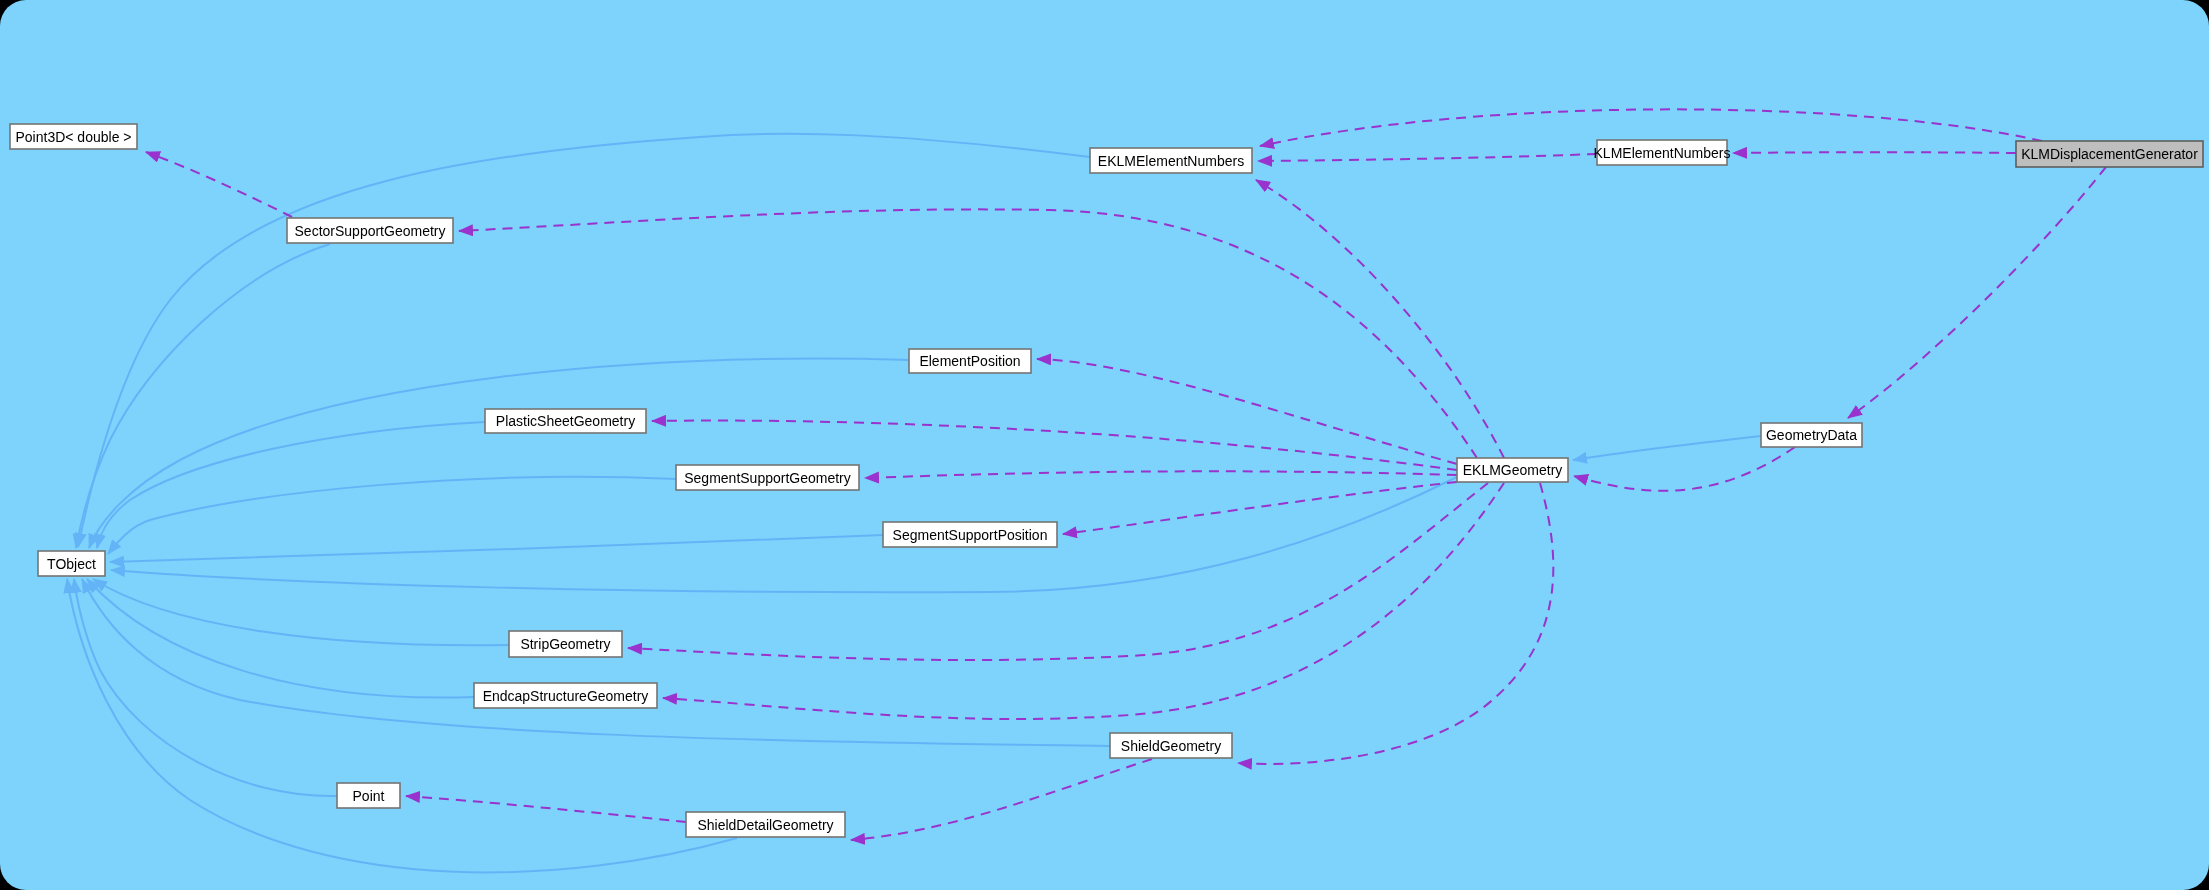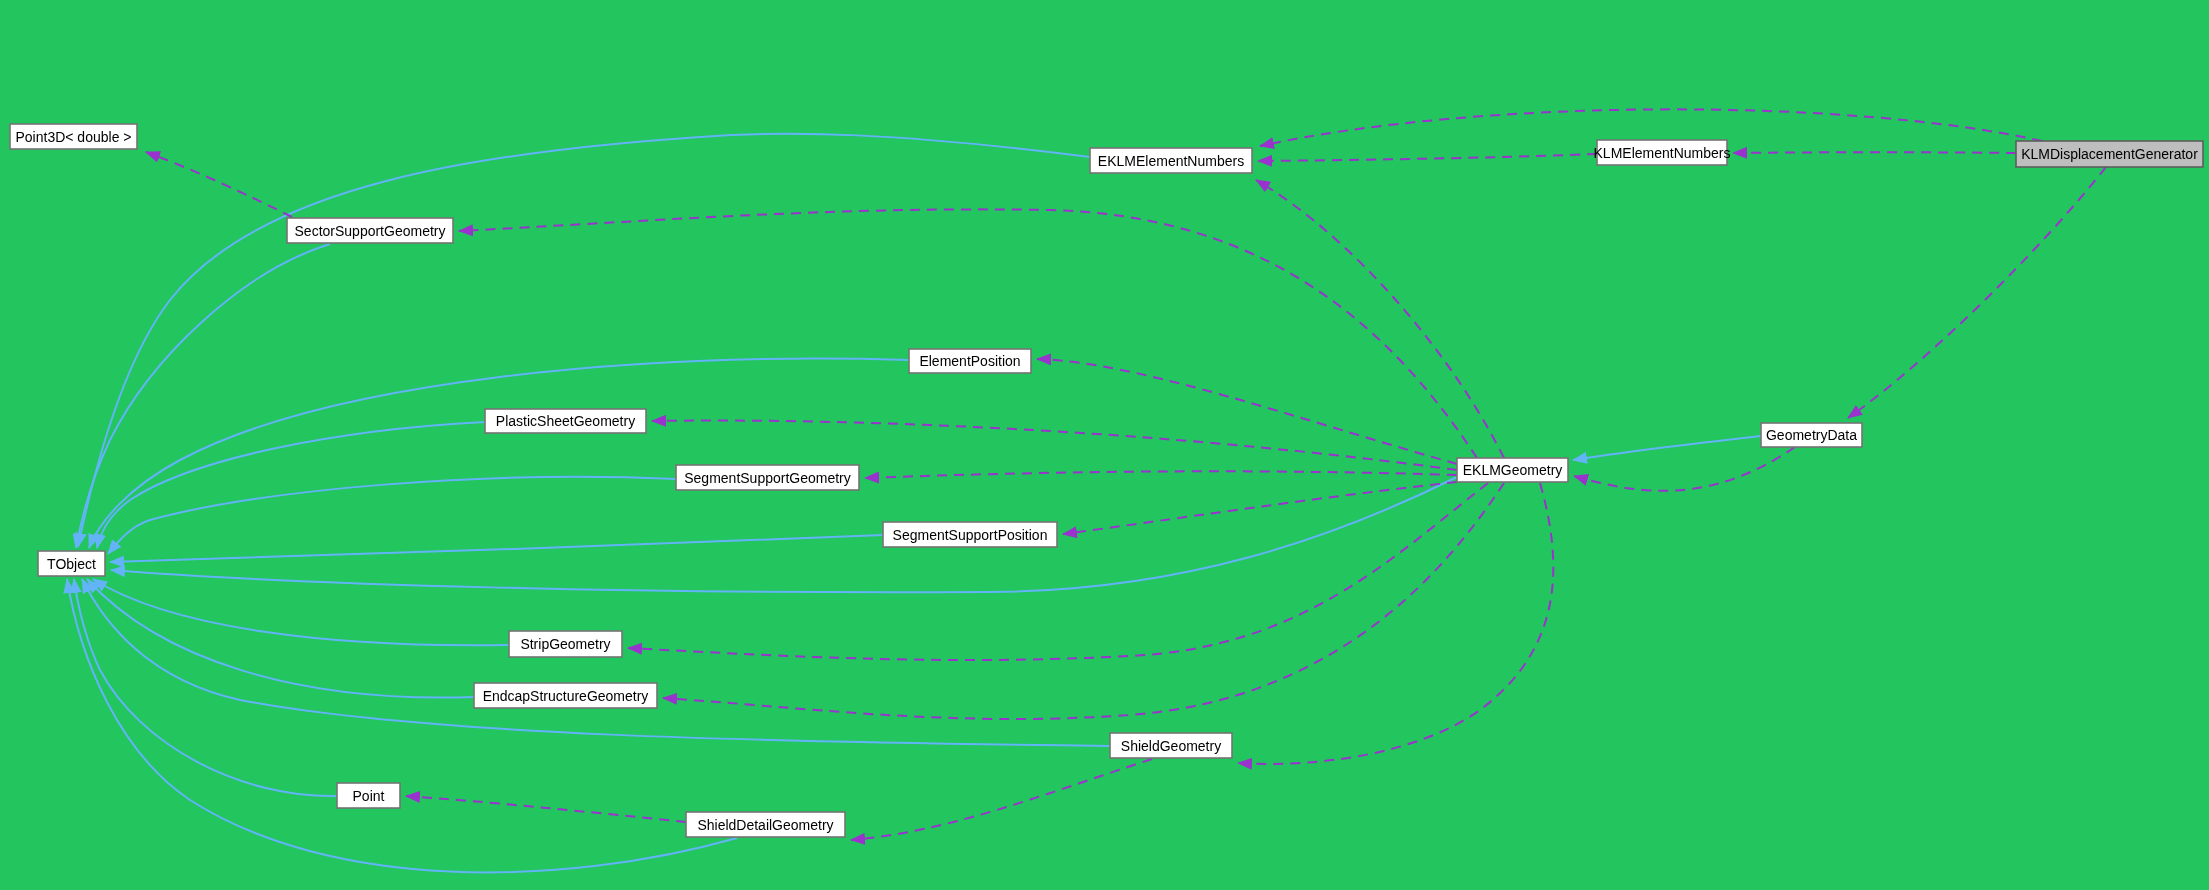--- a/index.html
+++ b/index.html
@@ -6,21 +6,21 @@
   .stage{position:relative;width:2209px;height:890px;background:#000;overflow:hidden;}
   svg{display:block;font-family:"Liberation Sans","DejaVu Sans",sans-serif;}
   .edge{fill:none;stroke-width:2;}
   .edge.usage{stroke-dasharray:10 7;}
   .node-rect{stroke-width:1.6;}
   .node-label{font-size:14px;pointer-events:none;}
 </style>
 </head>
 <body>
 
-<div class="stage" style="background: #22c55e;">
+<div class="stage" style="background: #7dd3fc; border-radius: 26px;">
   <svg id="graph" width="2209" height="890" viewBox="0 0 2209 890" xmlns="http://www.w3.org/2000/svg">
     <defs>
       <marker id="arrow-inheritance" markerUnits="userSpaceOnUse" markerWidth="16" markerHeight="12" refX="14" refY="6" orient="auto">
         <path d="M 0 0 L 15 6 L 0 12 z" fill="#63b4f7"></path>
       </marker>
       <marker id="arrow-usage" markerUnits="userSpaceOnUse" markerWidth="16" markerHeight="12" refX="14" refY="6" orient="auto">
         <path d="M 0 0 L 15 6 L 0 12 z" fill="#9a32cd"></path>
       </marker>
     </defs>
     <g id="edge-layer">

